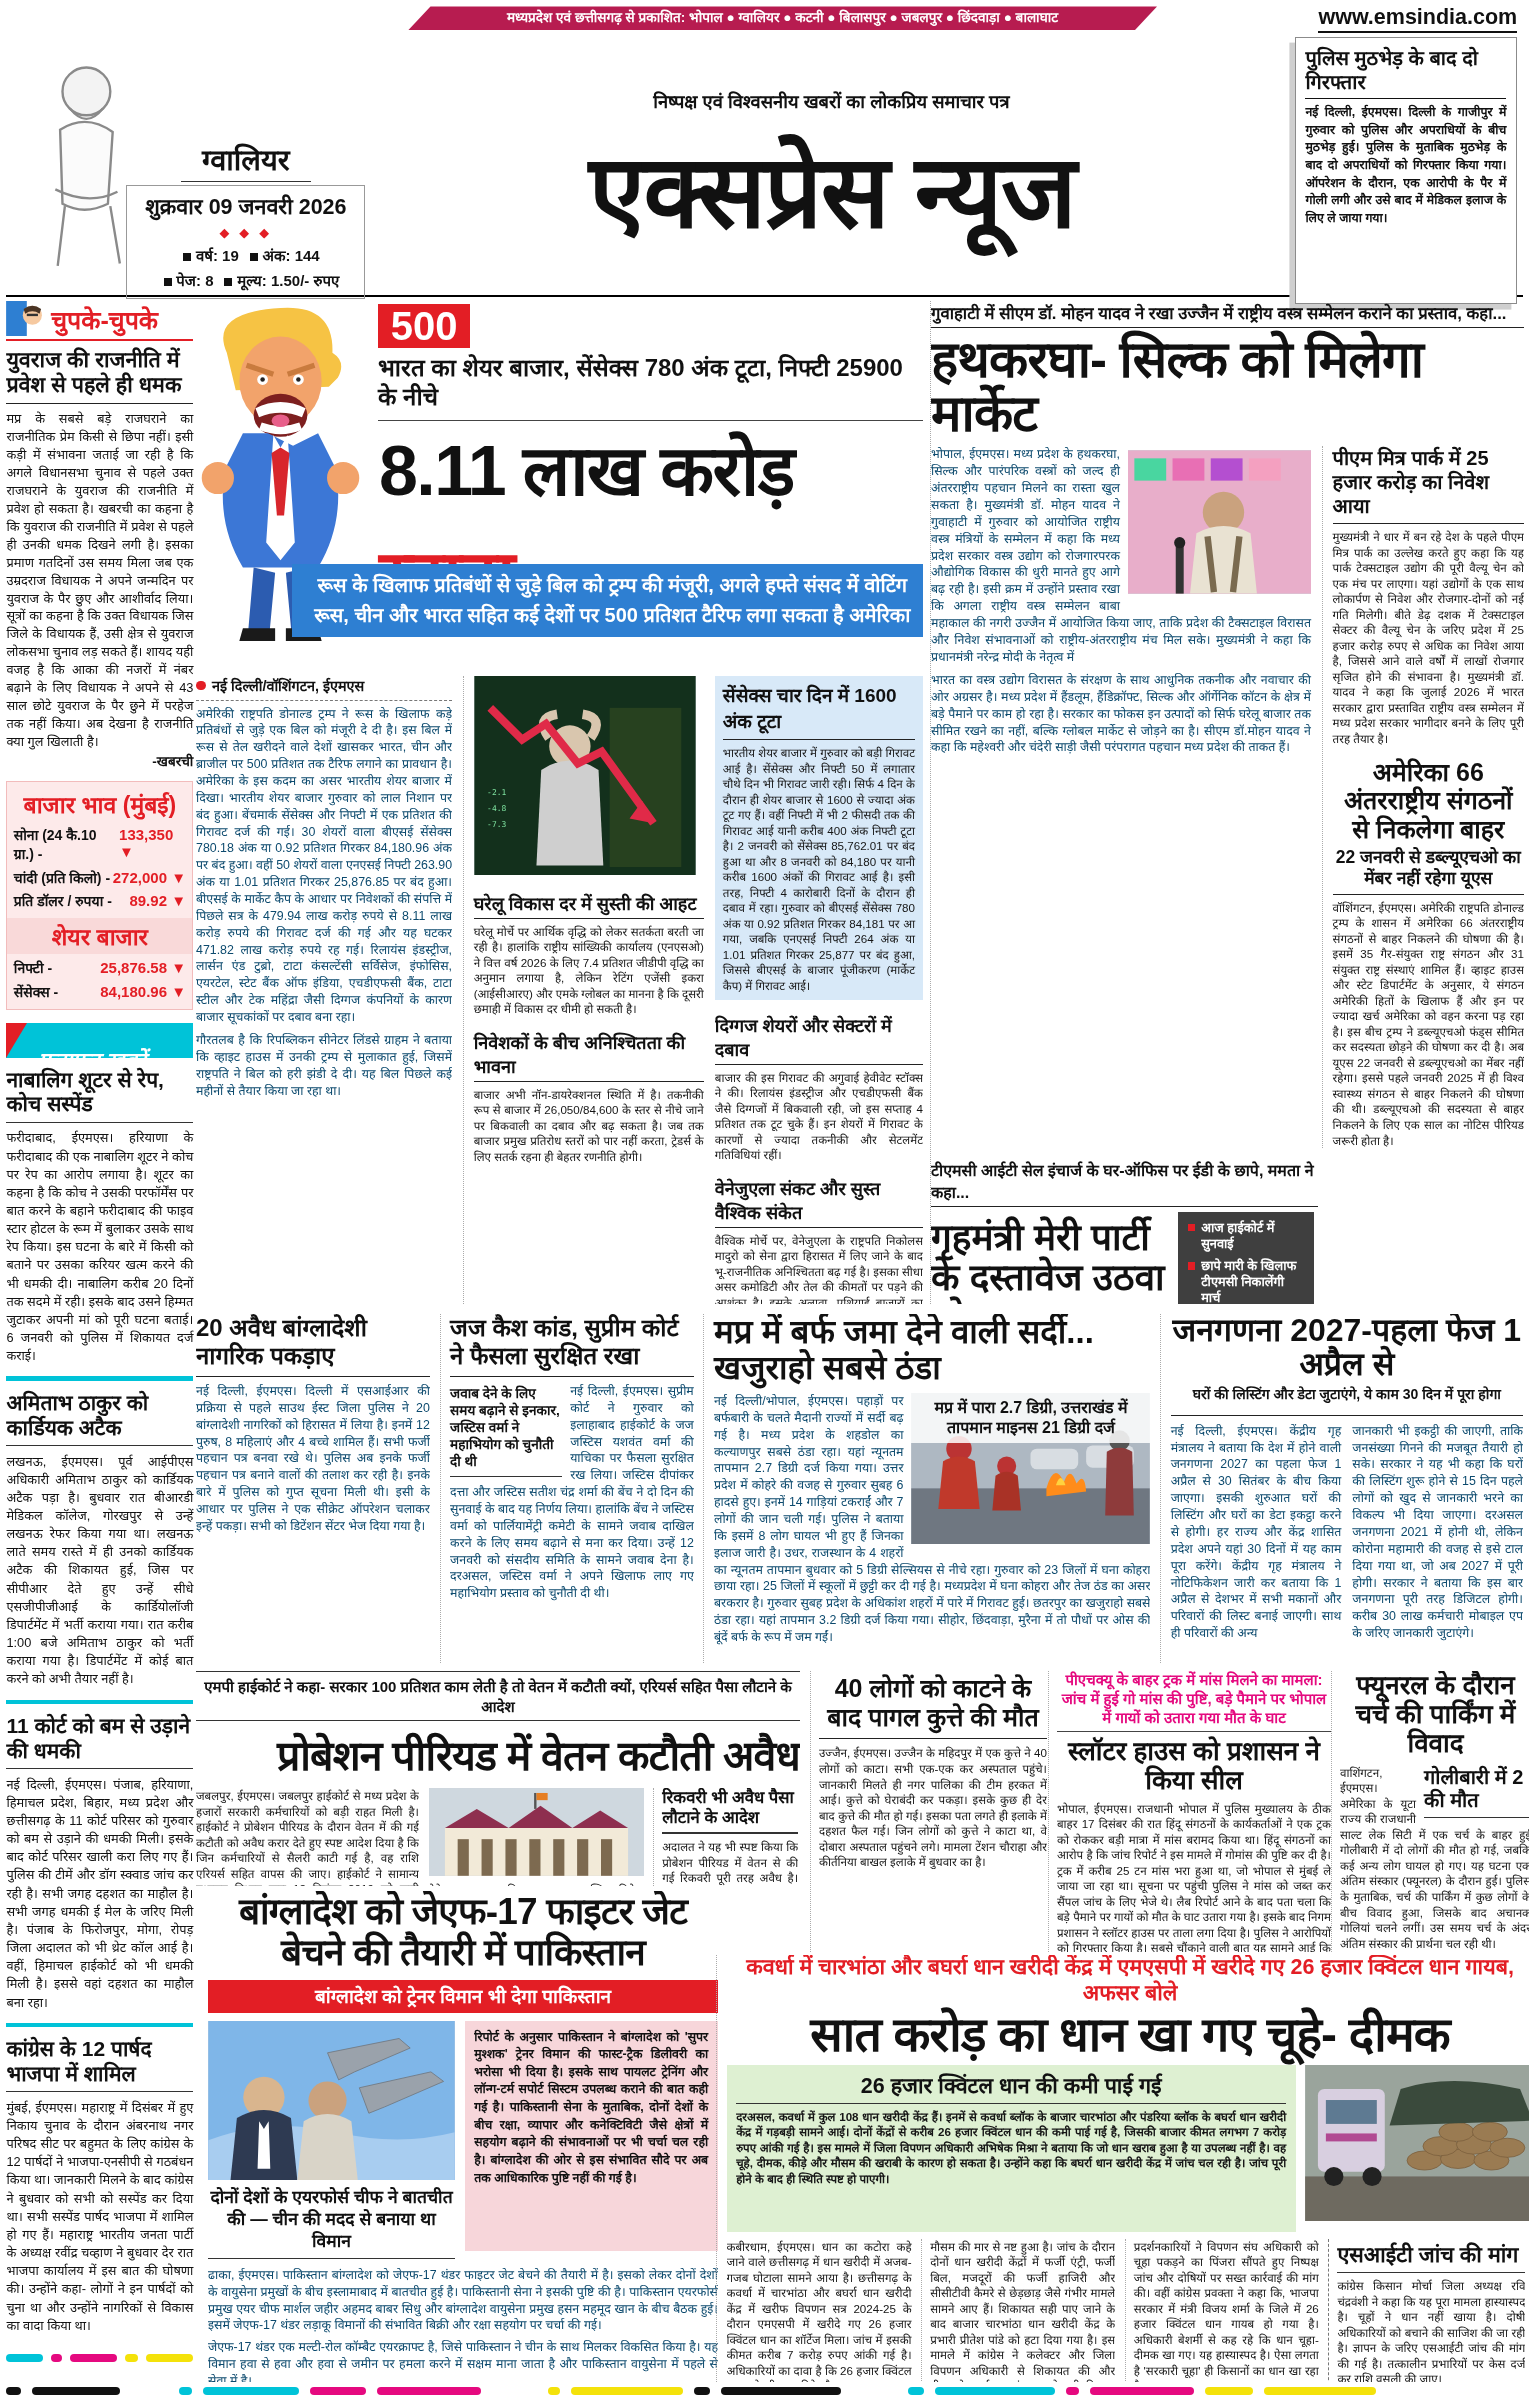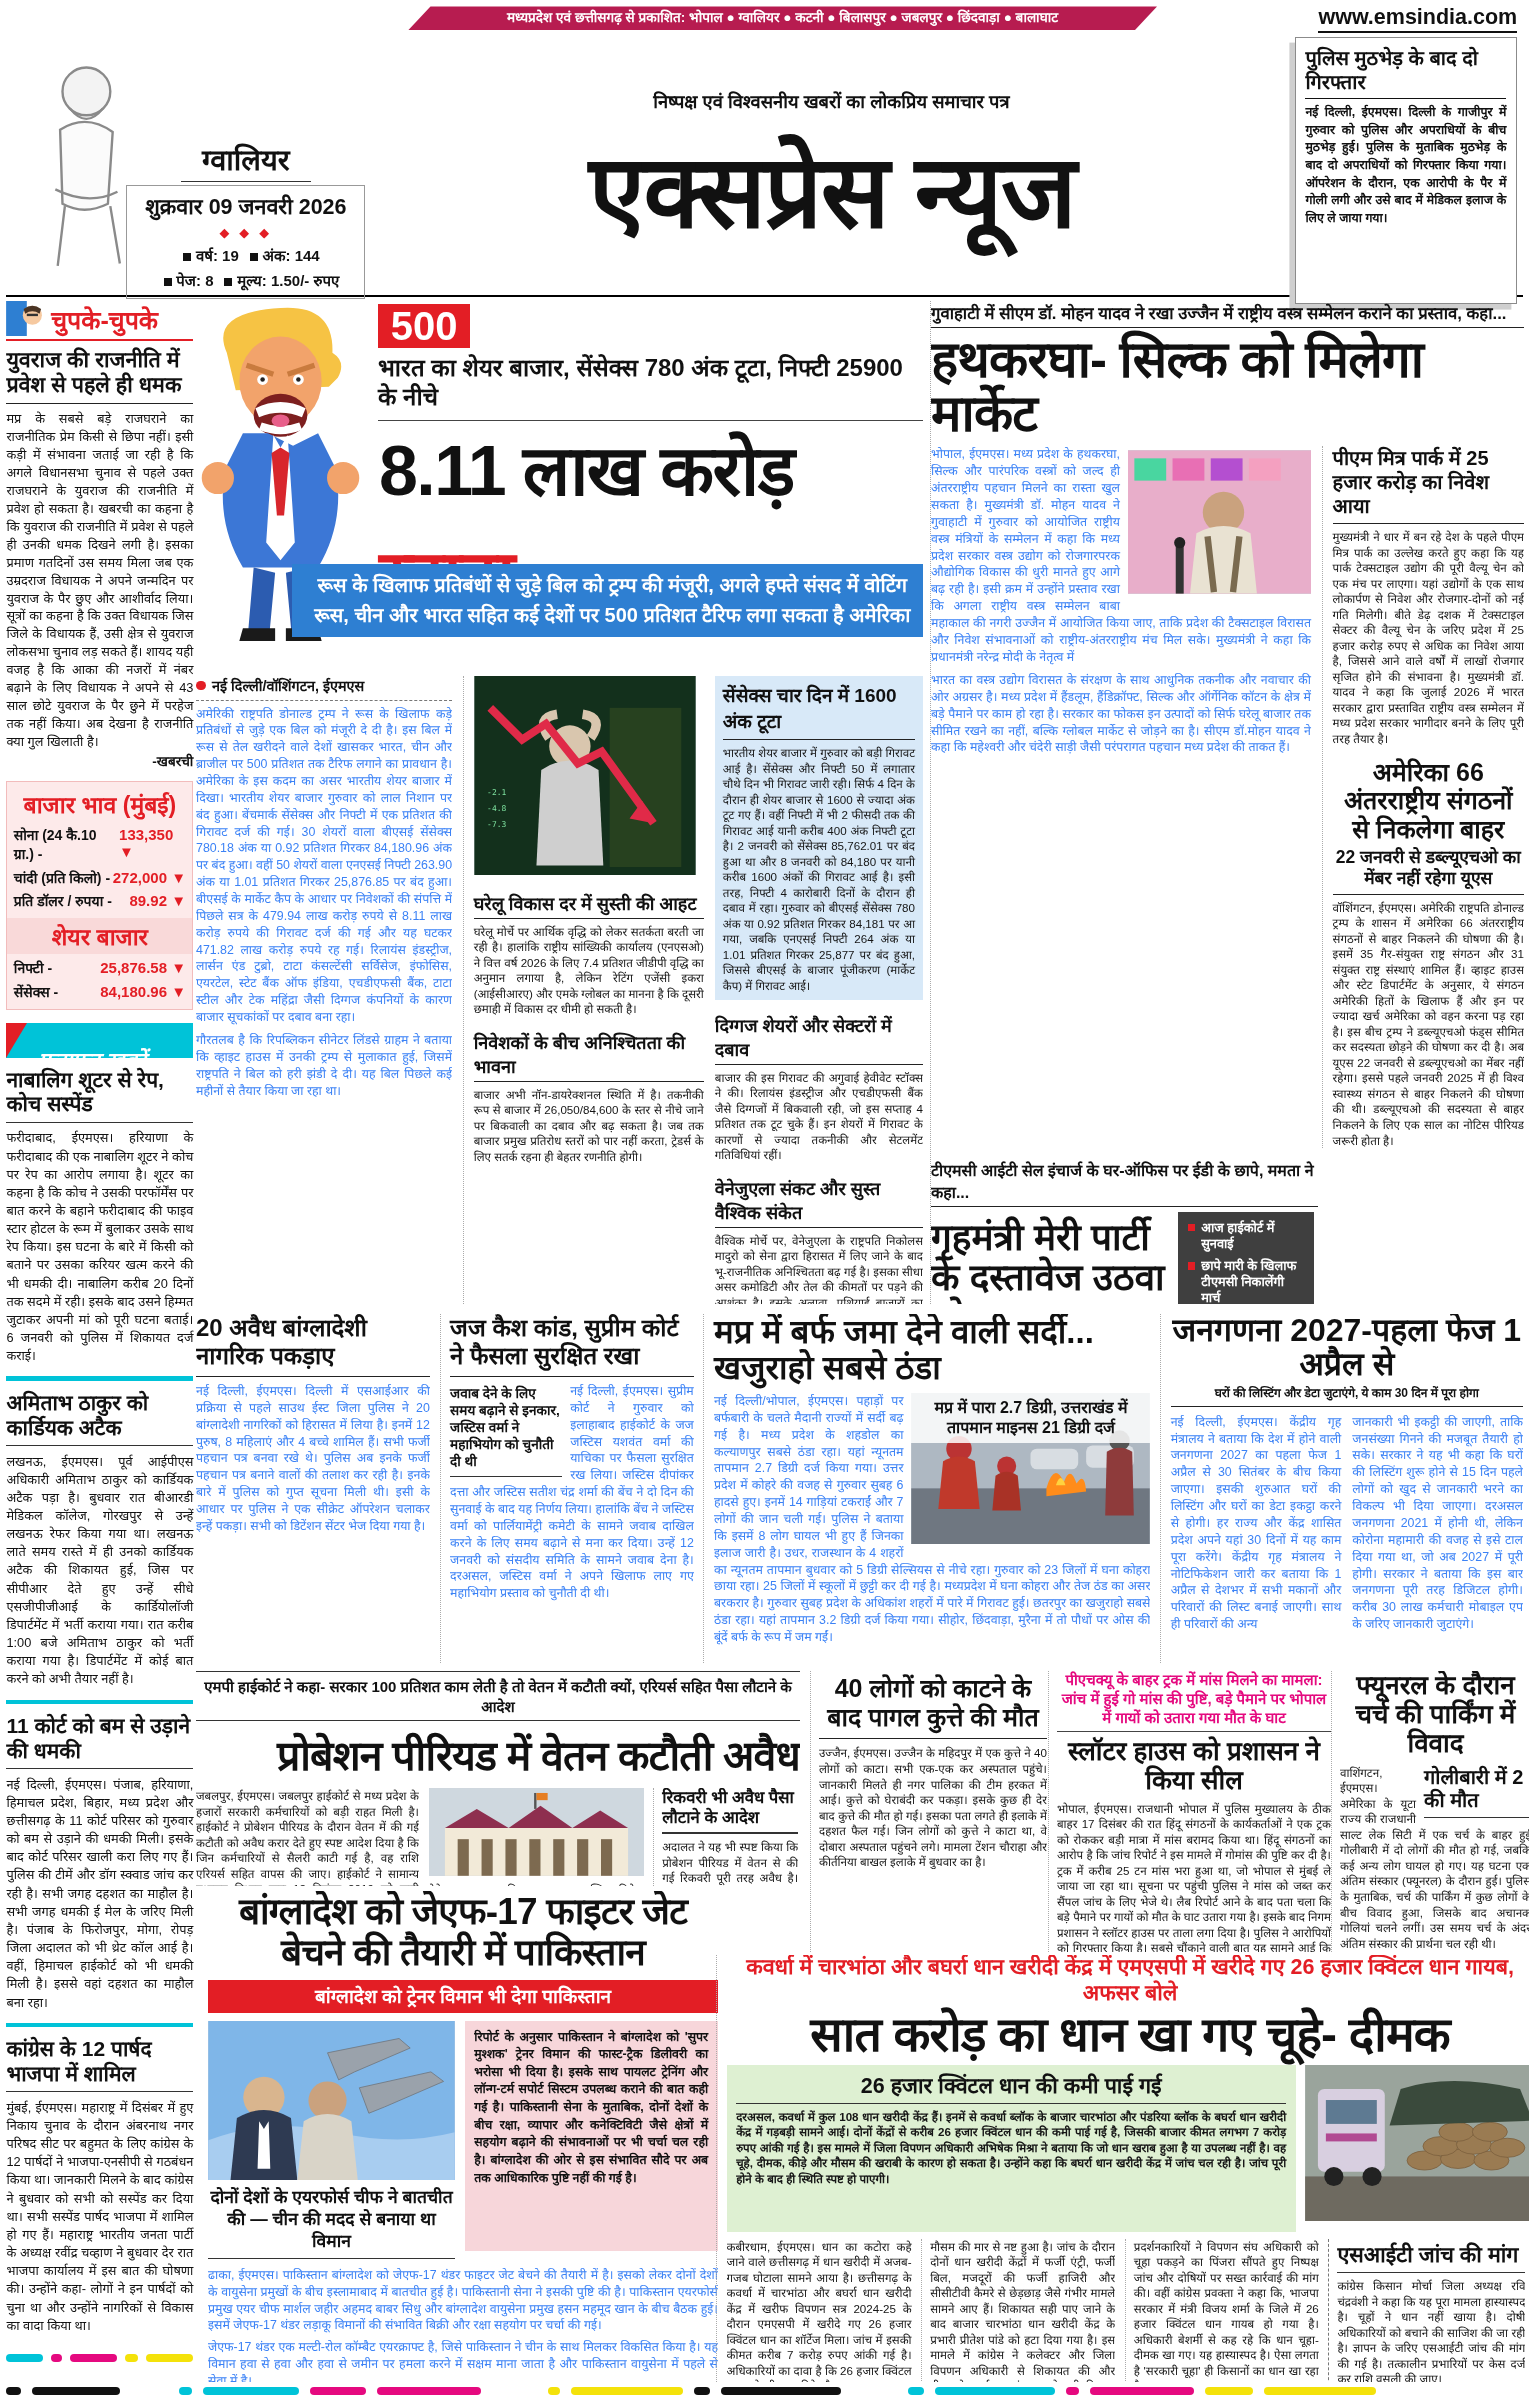--- a/index.html
+++ b/index.html
@@ -1,18 +1,18 @@
 <!DOCTYPE html>
 <html style="font-size:12.8px"><head>
 <meta charset="utf-8">
 <style>
   html,body{margin:0;padding:0;background:#fff;font-family:"Liberation Sans","DejaVu Sans",sans-serif;color:#111;}
   #page{position:relative;width:1530px;height:2401px;background:#fff;overflow:hidden;}
   .abs{position:absolute;}
-  .body-txt{font-size:12.4px;line-height:1.36;text-align:justify;color:#3b82f6;}
+  .body-txt{font-size:12.4px;line-height:1.36;text-align:justify;color:#0c4a6e;}
   .body-sm{font-size:11.6px;line-height:1.34;text-align:justify;color:#151515;}
   .clip{overflow:hidden;}
   .sep-v{border-left:0.8px dotted #aaa;}
   
   #ribbon{left:408px;top:6.4px;width:749px;height:24px;background:#b71c50;color:#fff;
     font-weight:bold;font-size:13.6px;line-height:24px;text-align:center;
     clip-path:polygon(3% 0,100% 0,97% 100%,0 100%);}
   #site{right:12.8px;top:4.8px;font-size:21.5px;font-weight:bold;border-bottom:2.4px solid #111;padding-bottom:1.6px;}
   
   #masthead{left:6.4px;top:35px;width:1517px;height:260px;border-bottom:2.4px solid #000;}
@@ -87,21 +87,21 @@
   .mbullets .bi{display:flex;gap:6.4px;margin-bottom:6.4px;}
   .mbullets .bsq{width:7.2px;height:7.2px;background:#e31e25;margin-top:4px;flex:none;}
   
   #band2{left:196px;top:1314px;width:1327px;height:349px;display:flex;gap:9.6px;}
   .b2h{font-size:24px;font-weight:900;line-height:1.15;border-bottom:1.6px solid #222;padding-bottom:6.4px;margin:0 0 6.4px;}
   .inset-b{float:left;width:46%;margin:3.2px 8px 3.2px 0;font-size:13.6px;font-weight:800;line-height:1.25;border-bottom:1.6px solid #333;padding-bottom:4.8px;}
   #cold h3{font-size:33px;font-weight:900;line-height:1.1;margin:0 0 6.4px;}
   .photocap{position:absolute;left:0;top:0;right:0;background:rgba(255,255,255,.85);color:#111;
     font-size:16px;font-weight:800;line-height:1.25;padding:4.8px 6.4px;text-align:center;}
   #census h3{font-size:32px;font-weight:900;text-align:center;line-height:1.05;margin:0;}
-  #census h5{font-size:12px;font-weight:900;text-align:center;margin:3.2px 0 6.4px;border-bottom:1.6px solid #222;padding-bottom:5px;}
+  #census h5{font-size:14px;font-weight:900;text-align:center;margin:3.2px 0 6.4px;border-bottom:1.6px solid #222;padding-bottom:12px;}
   
   #probation{left:196px;top:1671px;width:604px;height:215px;}
   .kbar{border-top:1.6px solid #333;border-bottom:1.6px solid #333;font-size:15px;font-weight:800;text-align:center;padding:4px 1.6px;}
   #probation h2{font-size:41px;font-weight:900;text-align:right;margin:4.8px 0 6.4px;letter-spacing:-0.8px;}
   .sidebox h5{font-size:16.7px;font-weight:900;line-height:1.2;margin:0 0 4.8px;border-bottom:2.4px double #333;padding-bottom:4px;}
   #dog{left:810px;top:1671px;width:228px;height:281px;}
   #dog h3{font-size:25px;font-weight:900;text-align:center;line-height:1.15;margin:3.2px 0 6.4px;border-bottom:1.6px solid #222;padding-bottom:6.4px;}
   #slaughter{left:1048px;top:1671px;width:274px;height:281px;}
   .kick-mag{color:#e5097f;font-size:15px;font-weight:900;line-height:1.25;text-align:center;border-bottom:1.6px solid #444;padding-bottom:4px;}
   #slaughter h3{font-size:26px;font-weight:900;text-align:center;margin:4.8px 0 6.4px;line-height:1.1;}

